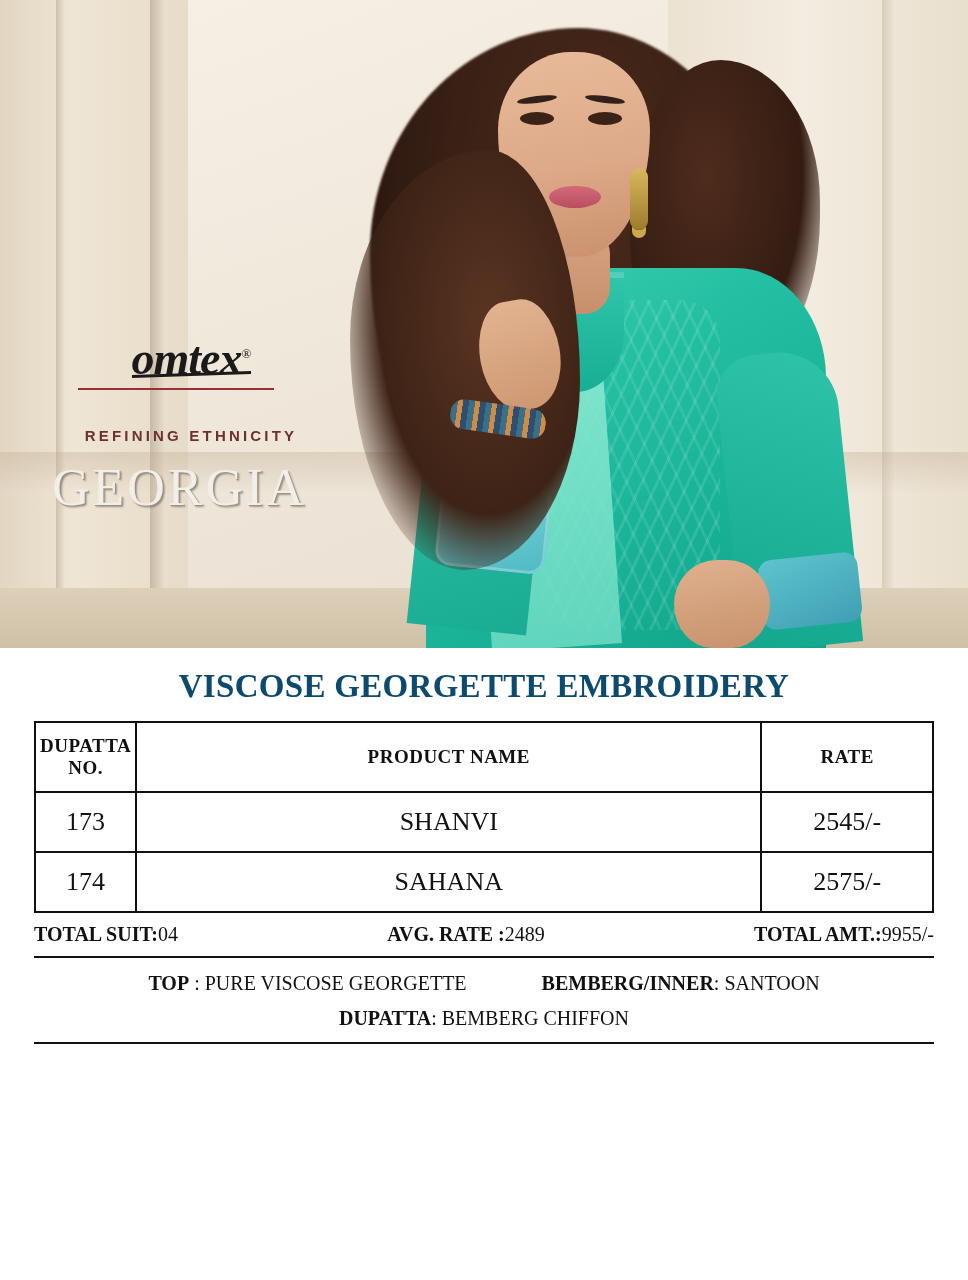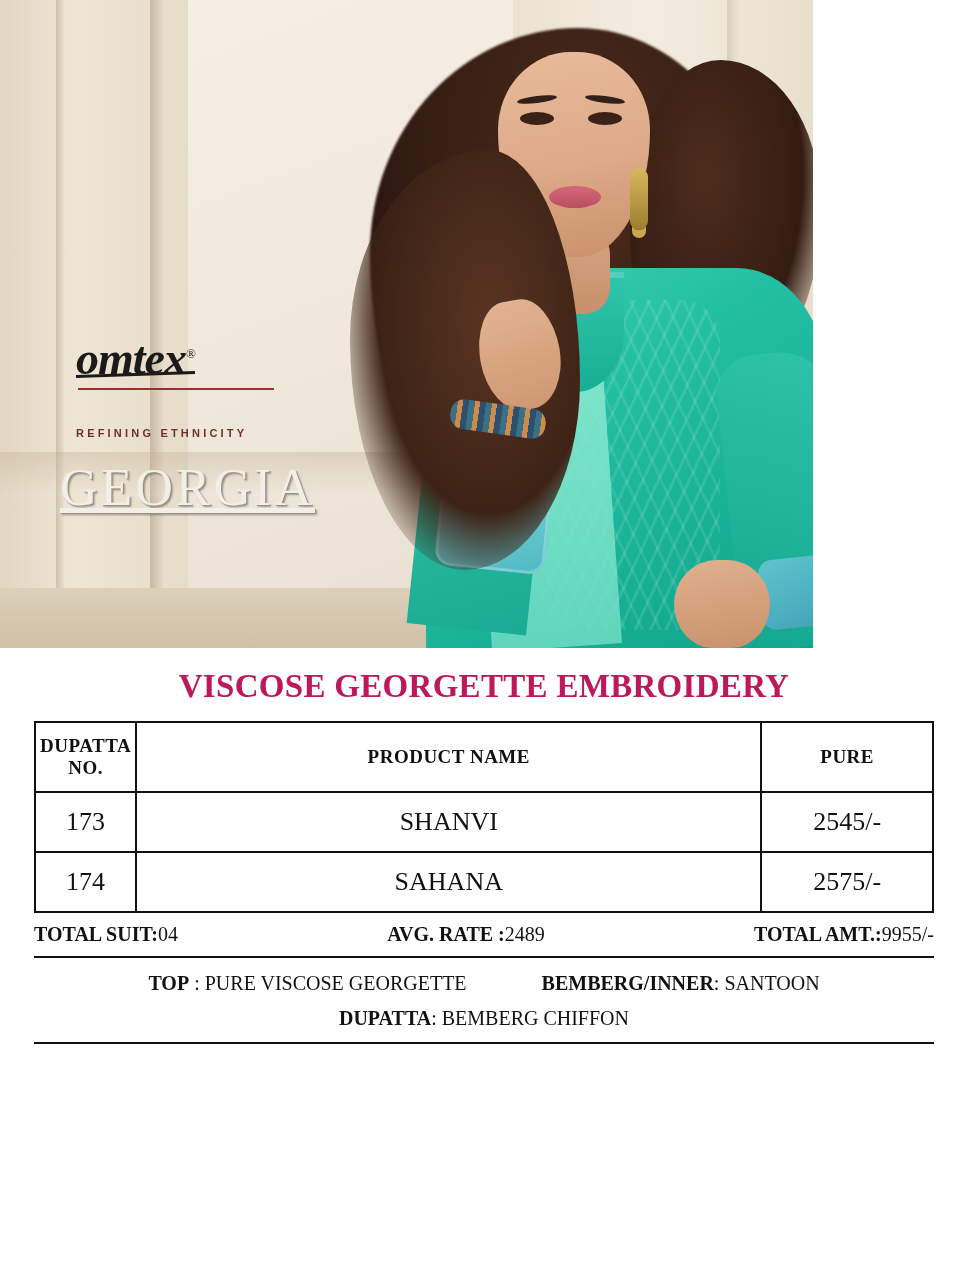--- a/index.html
+++ b/index.html
@@ -13,24 +13,25 @@
     height: 1280px;
     font-family: "Liberation Serif", serif;
     color: #111;
     position: relative;
     overflow: hidden;
   }
 
   
   .hero {
     position: relative;
-    width: 813px;
+    width: 968px;
     height: 648px;
     overflow: hidden;
     background: #efe6d8;
+    text-align: center;
   }
   .hero-photo {
     position: absolute;
     inset: 0;
   }
   
   .wall-left {
     position: absolute;
     left: 0; top: 0;
     width: 188px; height: 648px;
@@ -278,49 +279,48 @@
     font-weight: normal;
   }
   .brand-rule {
     width: 196px;
     height: 2px;
     background: #9b2f2f;
     margin: 6px 0 4px 2px;
   }
   .brand-tag {
     font-family: "Liberation Sans", sans-serif;
-    font-size: 11px;
+    font-size: 15px;
     letter-spacing: 3.2px;
     color: #6d3030;
     font-weight: bold;
     margin-top: 37px;
   }
   .series-name {
     position: absolute;
-    left: 60px;
+    left: 52px;
     top: 458px;
     font-family: "Liberation Serif", serif;
     font-size: 52px;
     letter-spacing: 3px;
     color: #f2efe8;
     text-shadow:
       1px 1px 0 #9c9183,
       2px 2px 2px rgba(0,0,0,0.35);
-    text-decoration: underline;
   }
 
   
   .title {
     text-align: center;
     font-family: "Liberation Serif", serif;
     font-weight: bold;
     font-size: 33px;
     letter-spacing: 0.3px;
     margin-top: 20px;
-    color: #be185d;
+    color: #0c4a6e;
   }
 
   
   .table-wrap {
     margin: 16px 34px 0 34px;
   }
   table.pricing {
     width: 900px;
     border-collapse: collapse;
     table-layout: fixed;
@@ -435,21 +435,21 @@
 
 <div class="table-wrap">
   <table class="pricing">
     <thead>
       <tr>
         <th class="col-design">
           <div>DUPATTA</div>
           <div>NO.</div>
         </th>
         <th class="col-name">PRODUCT NAME</th>
-        <th class="col-rate">PURE</th>
+        <th class="col-rate">RATE</th>
       </tr>
     </thead>
     <tbody>
       <tr>
         <td class="design-no">173</td>
         <td>SHANVI</td>
         <td class="rate">2545/-</td>
       </tr>
       <tr>
         <td class="design-no">174</td>

